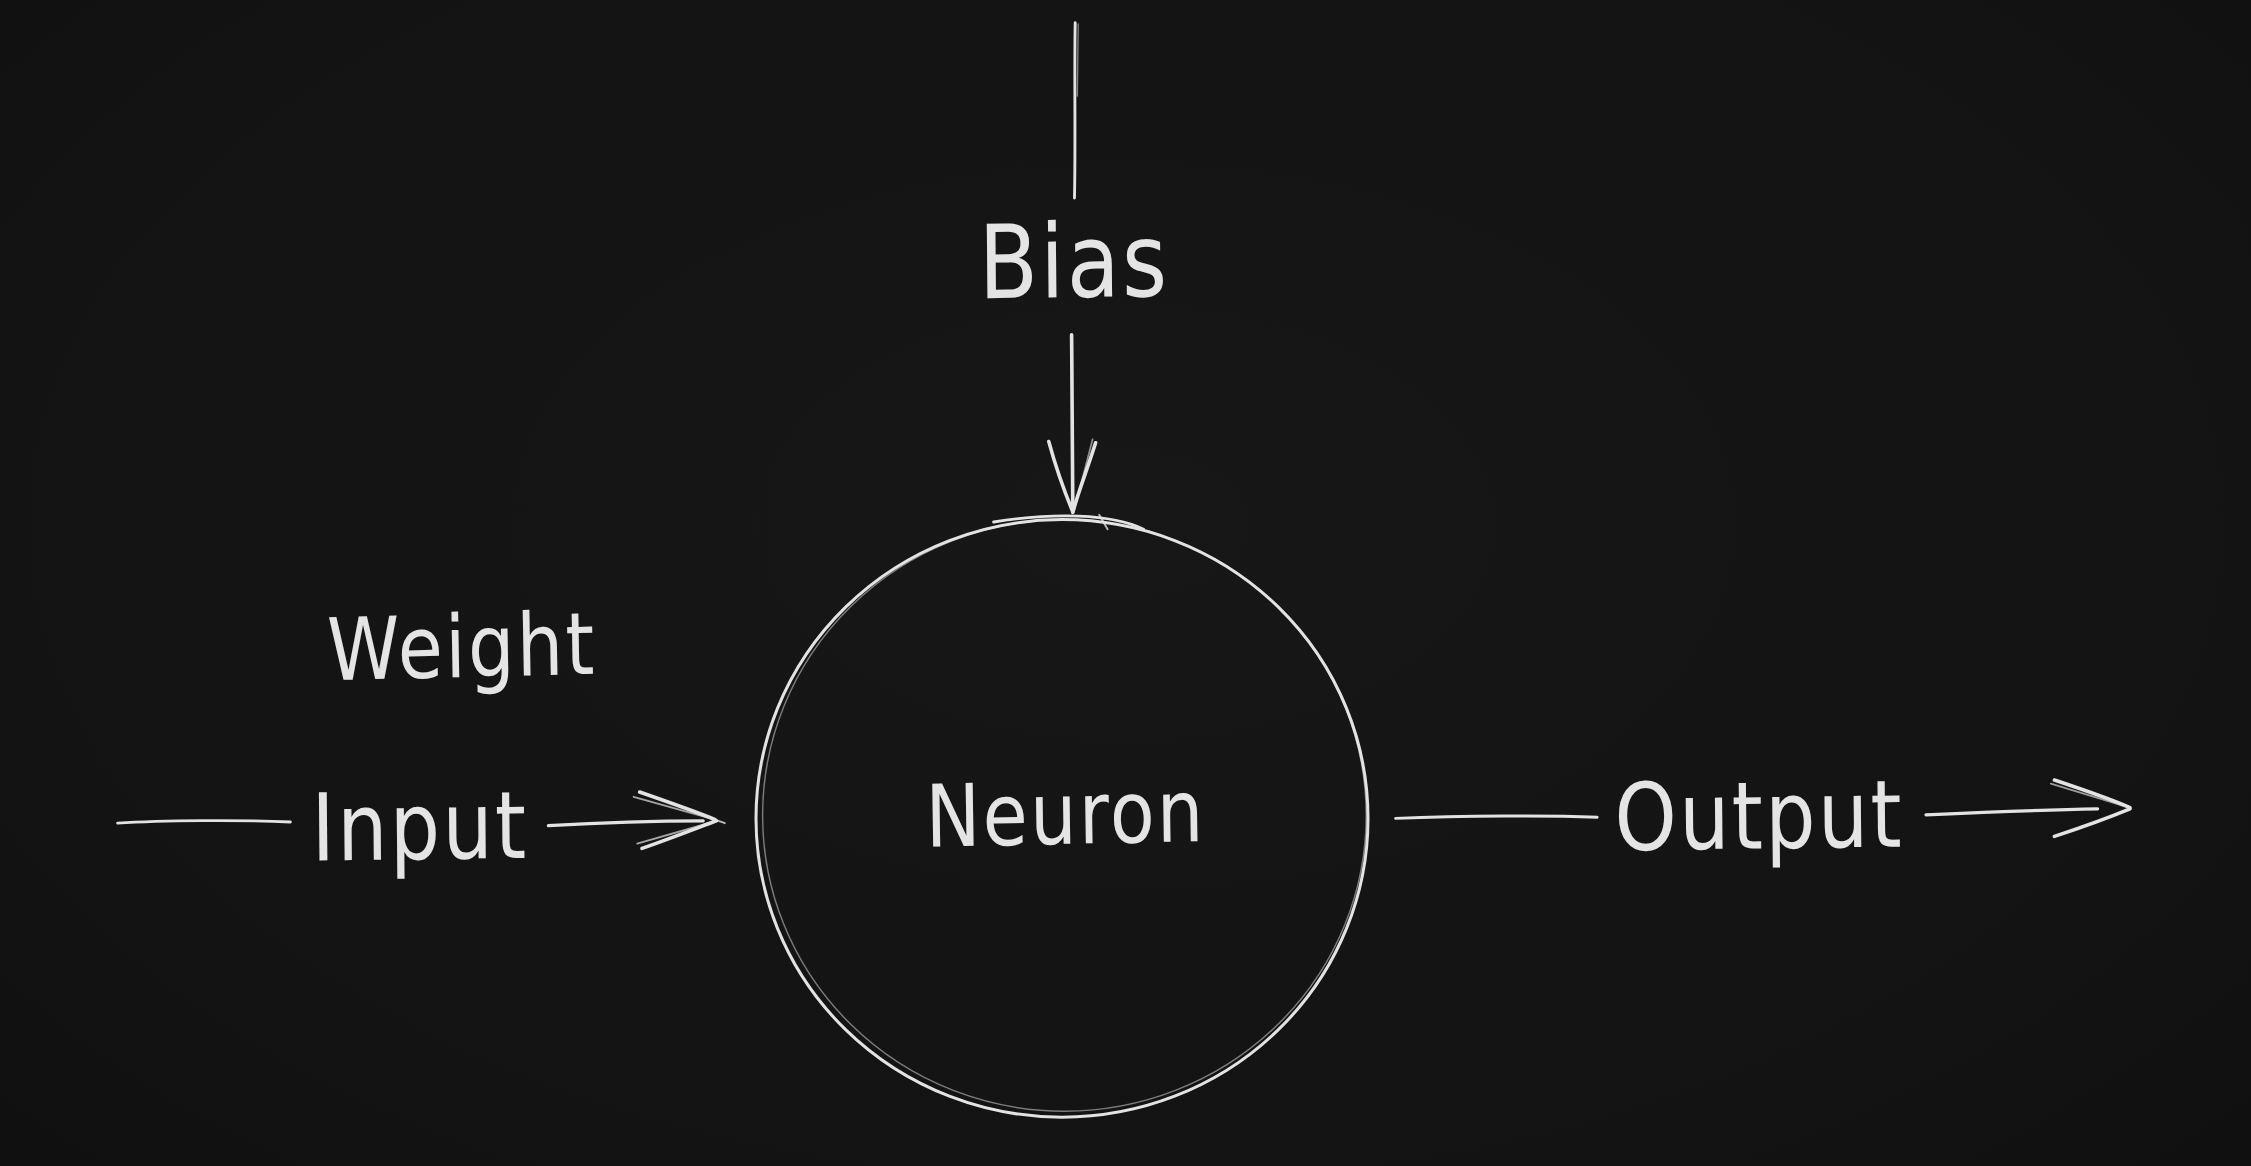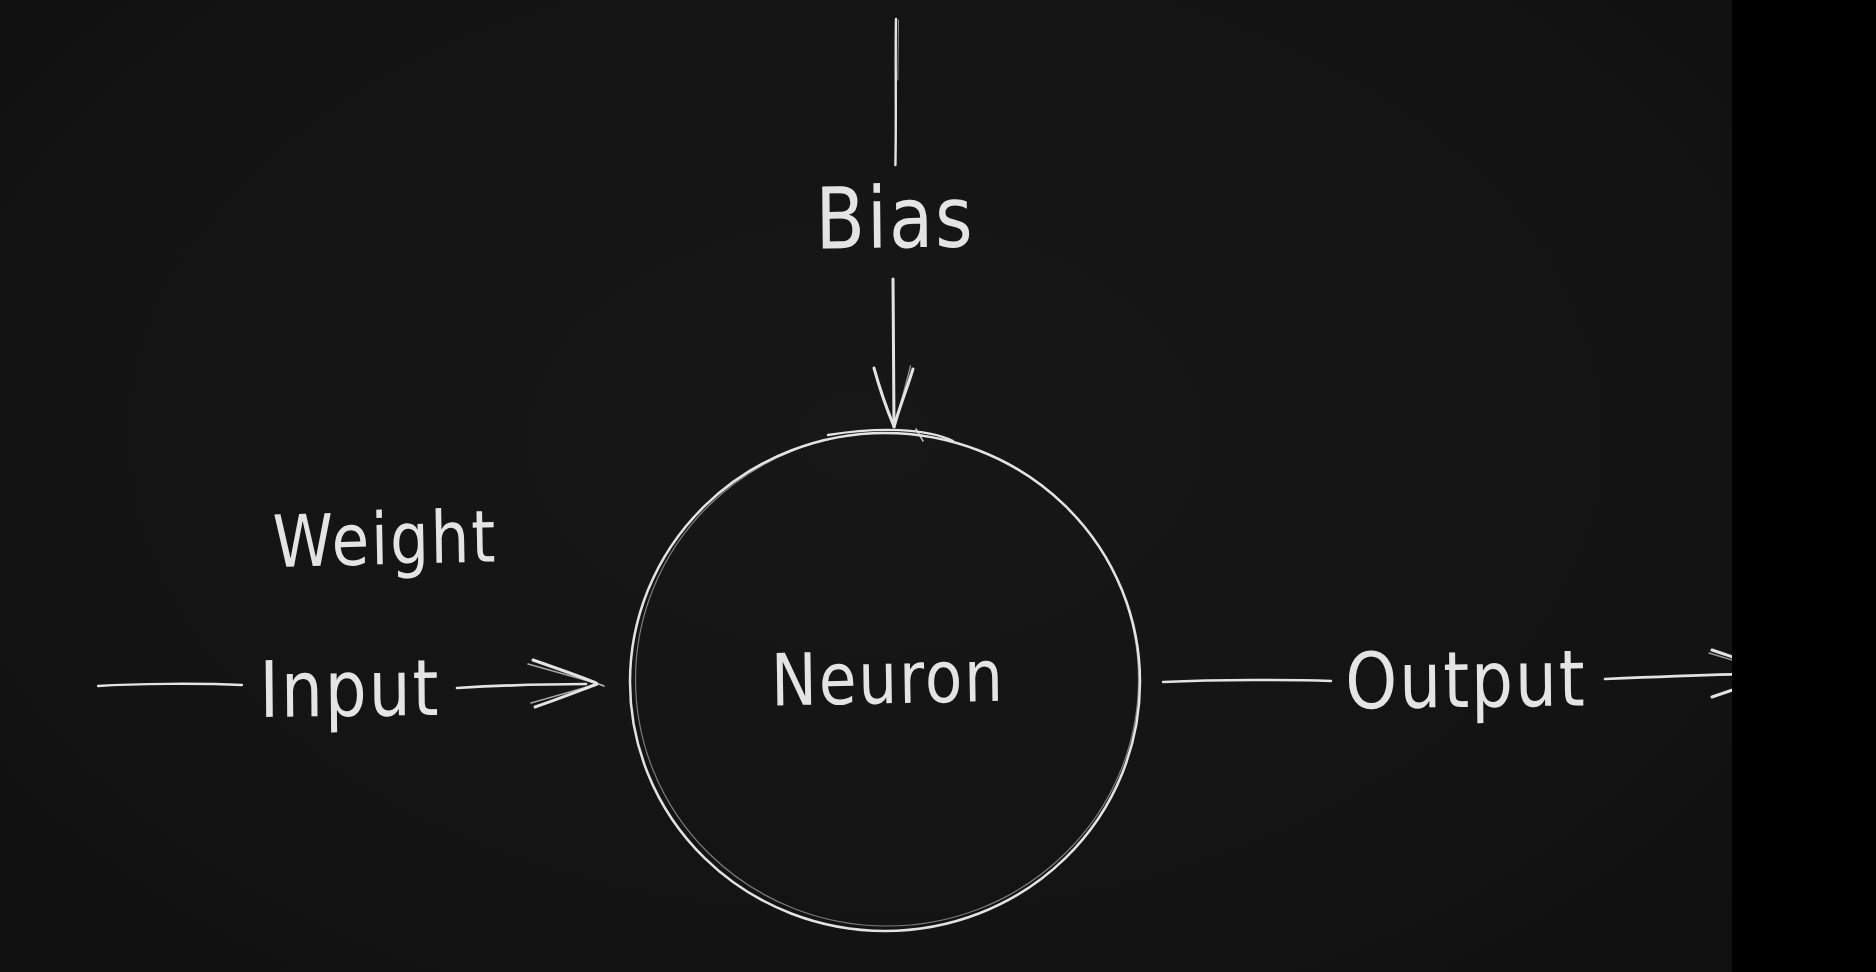--- a/index.html
+++ b/index.html
@@ -2,21 +2,21 @@
 <html><head>
 <meta charset="utf-8">
 <style>
   html, body {
     margin: 0;
     padding: 0;
     background: #000;
   }
   .stage {
     position: relative;
-    width: 1732px;
+    width: 1876px;
     height: 972px;
     overflow: hidden;
     background:
       radial-gradient(130% 150% at 50% 45%, #171717 0%, #131313 38%, #0c0c0c 72%, #060606 100%);
     font-family: "DejaVu Sans", sans-serif;
   }
   .strokes {
     position: absolute;
     left: 0;
     top: 0;

